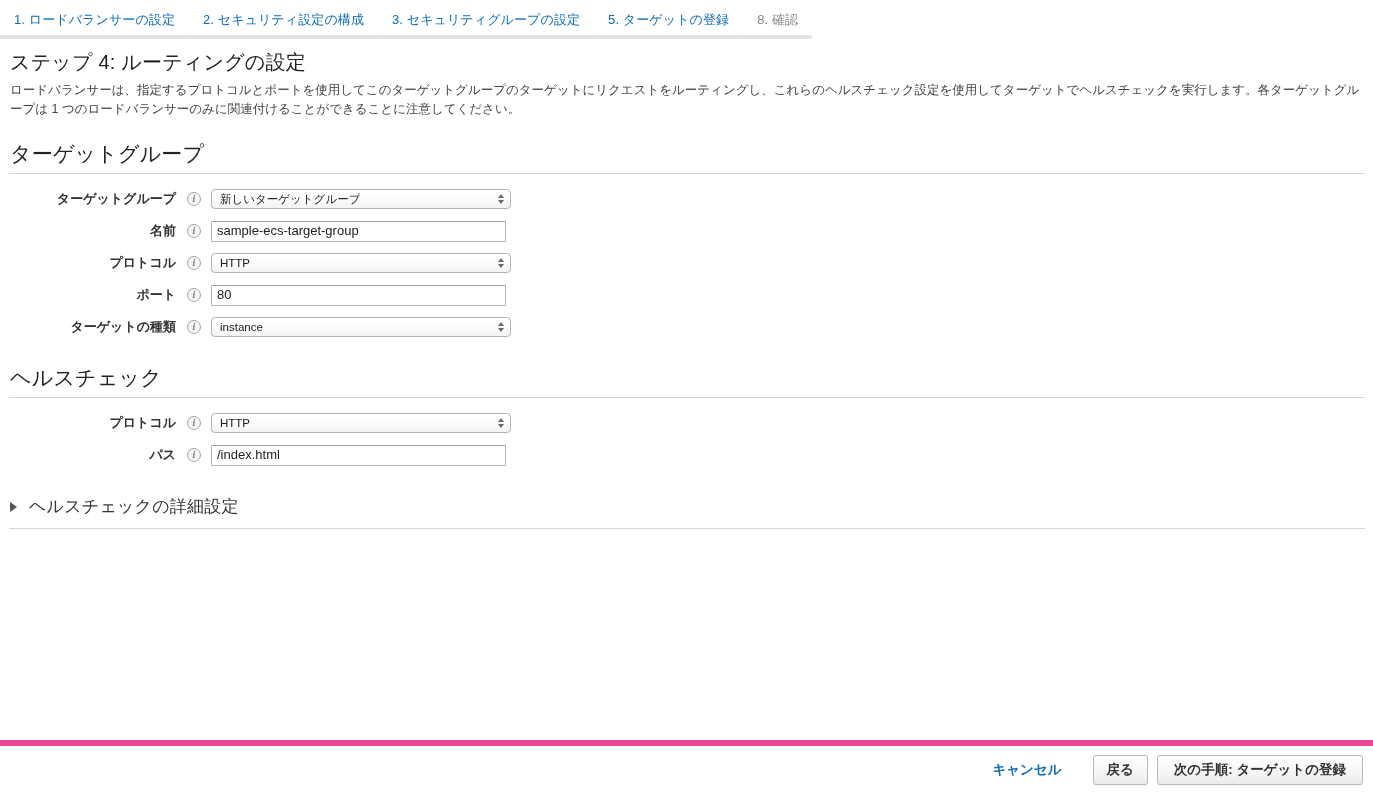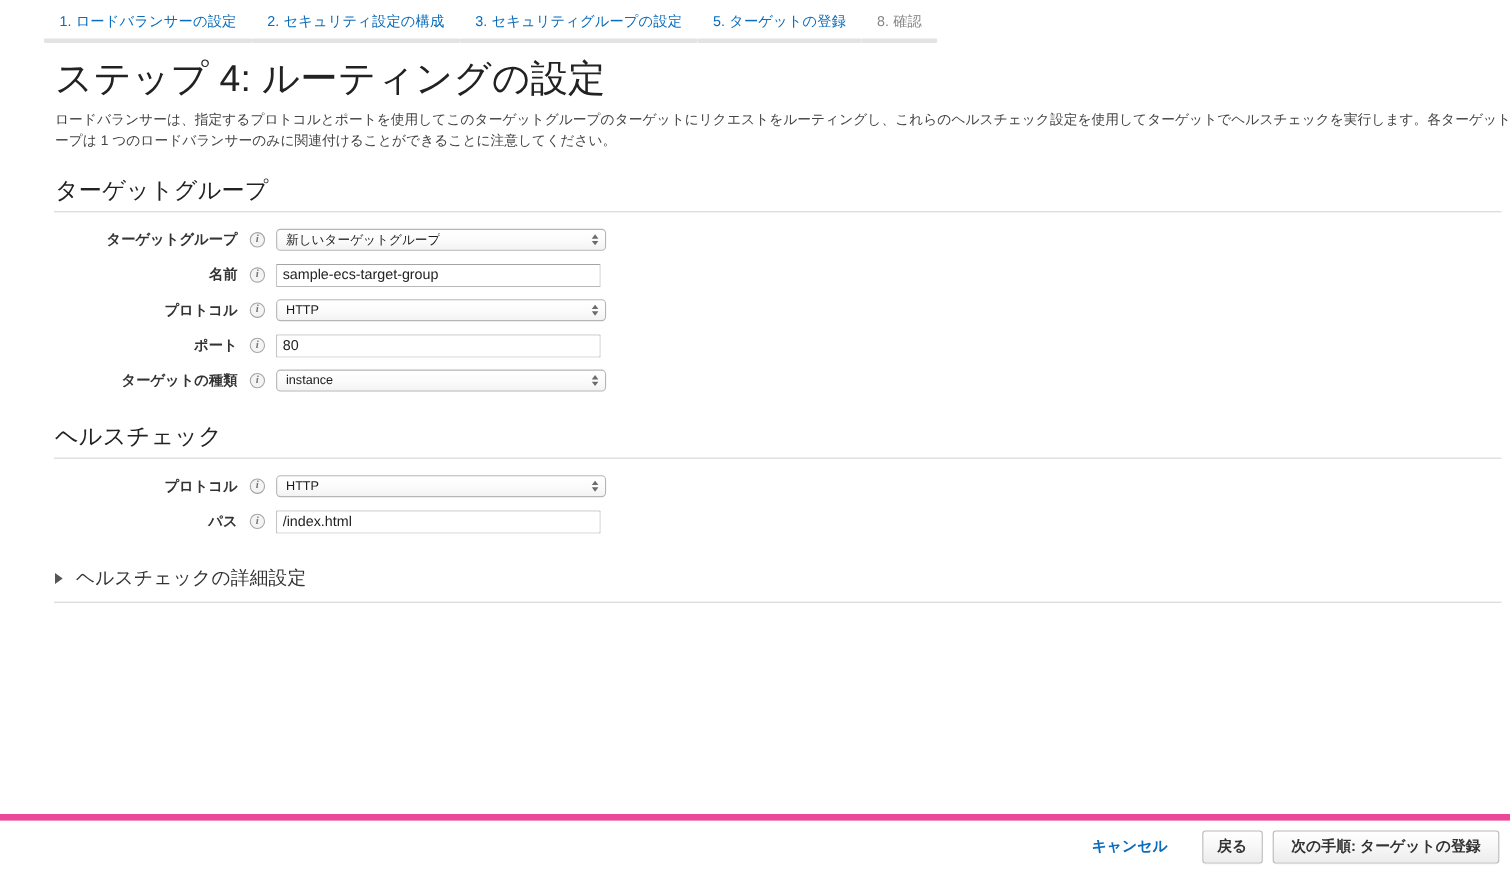--- a/index.html
+++ b/index.html
@@ -5,21 +5,21 @@
 <style>
   * { box-sizing: border-box; }
   html, body {
     margin: 0; padding: 0;
     width: 1373px; height: 794px;
     background: #ffffff;
     font-family: "Liberation Sans", "DejaVu Sans", sans-serif;
     color: #333333;
     overflow: hidden;
   }
-  .page { position: relative; width: 1373px; height: 794px; padding-left: 40px; }
+  .page { position: relative; width: 1373px; height: 794px; }
 
   
   .tabbar {
     display: flex;
     align-items: flex-start;
     padding: 0;
     margin: 0;
     height: 38px;
     position: relative;
   }
@@ -47,21 +47,21 @@
     margin-top: 7px;
     height: 4px;
     width: 100%;
     background: #e3e3e3;
     border-radius: 1px;
   }
   .tab.active .tab-underline { background: #ef9033; }
 
   
   .step-title {
-    font-size: 34px;
+    font-size: 20px;
     font-weight: normal;
     color: #222222;
     margin: 11px 0 0 10px;
     letter-spacing: 0.2px;
   }
   .step-desc {
     font-size: 12.5px;
     line-height: 19px;
     color: #444444;
     margin: 5px 0 0 10px;

